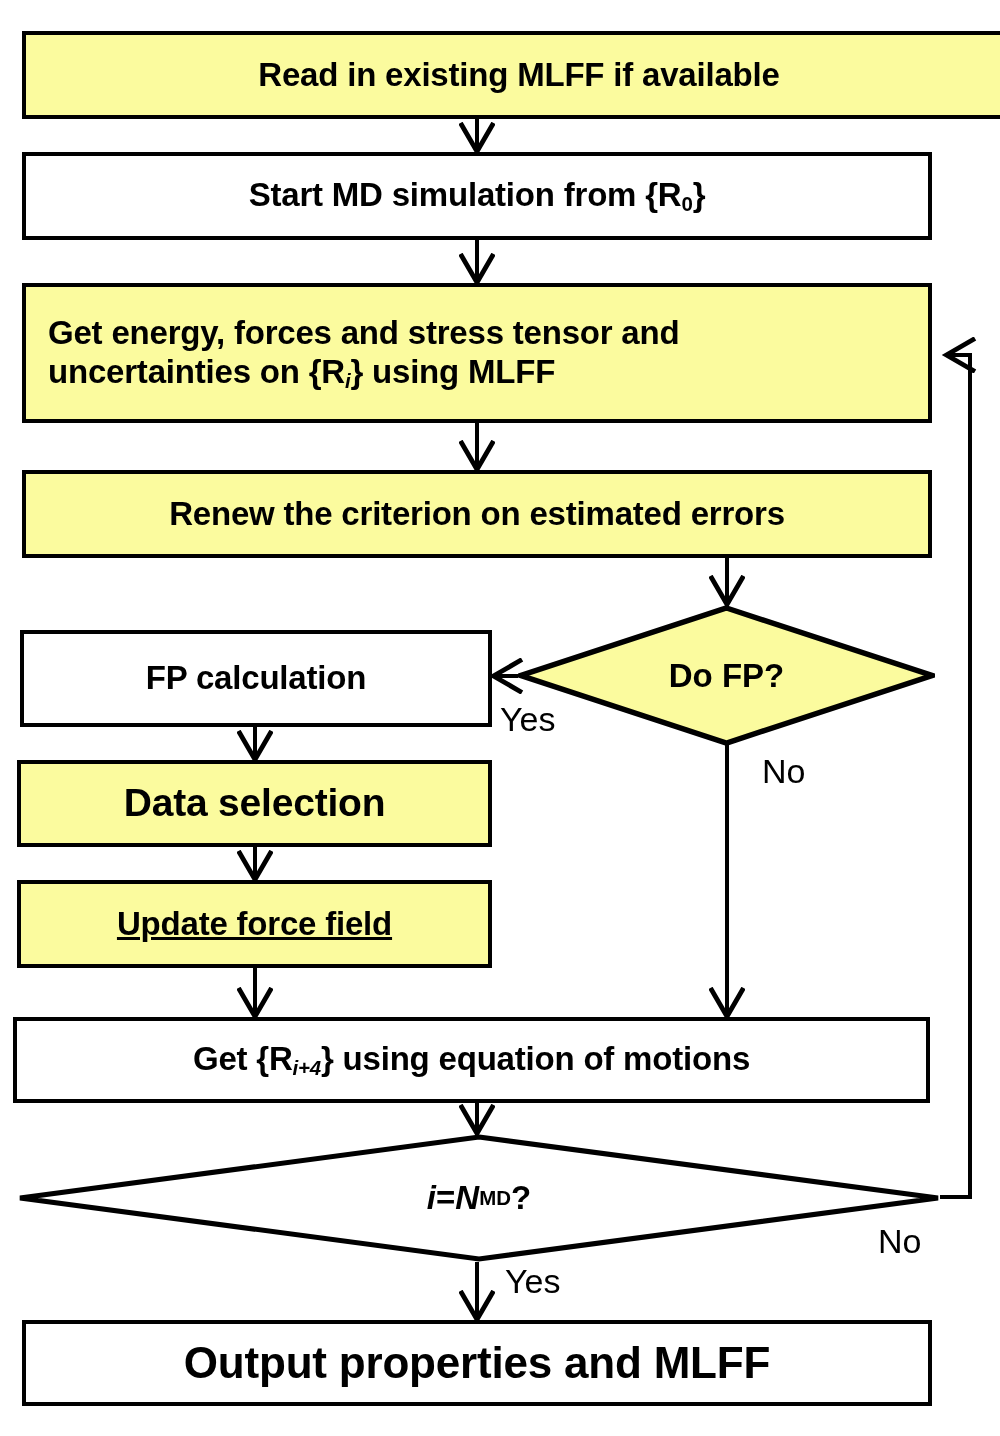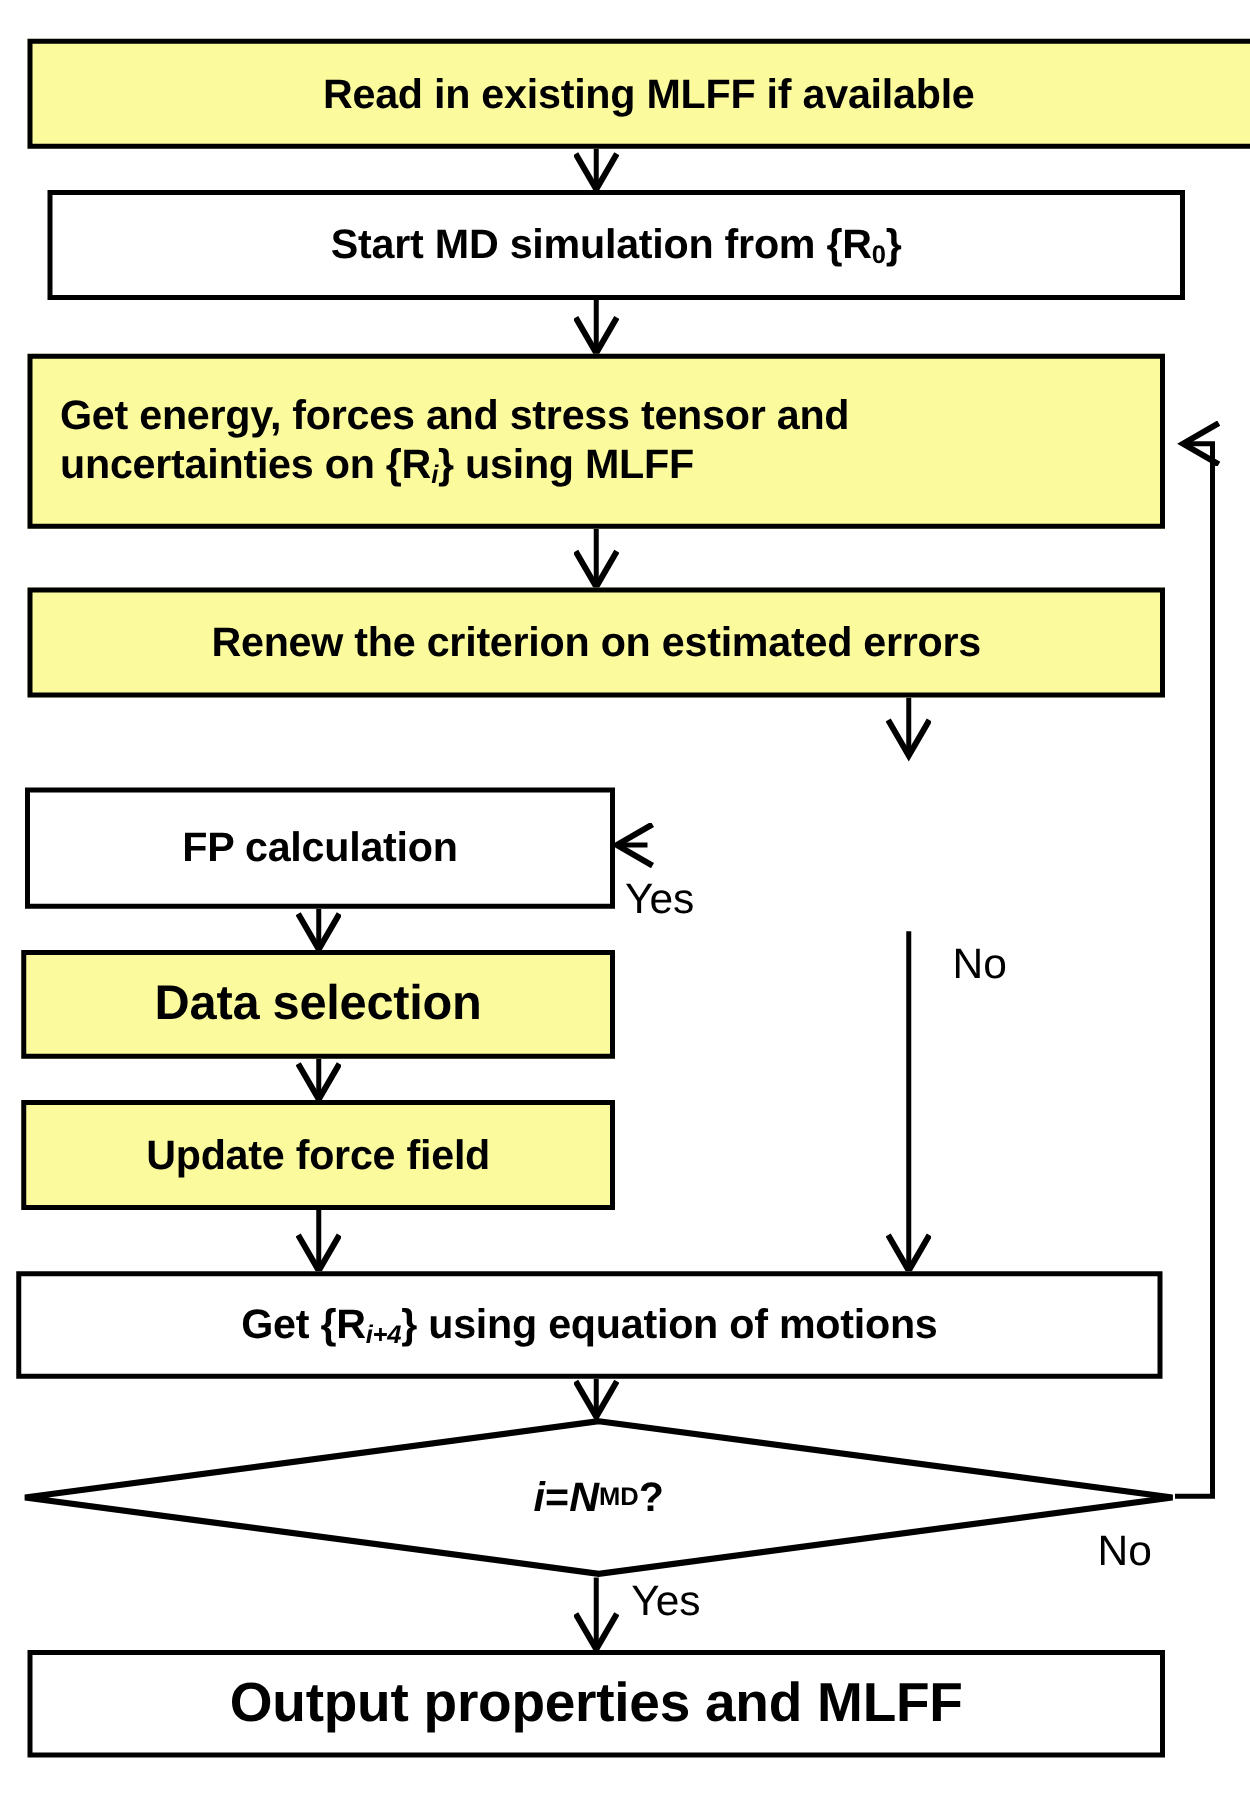--- a/index.html
+++ b/index.html
@@ -104,42 +104,48 @@
 
     <line x1="477" y1="1262" x2="477" y2="1318" stroke="#000" stroke-width="4" marker-end="url(#ah)"></line>
 
     <path d="M 940 1197 L 970 1197 L 970 355 L 948 355" fill="none" stroke="#000" stroke-width="4" marker-end="url(#ah)"></path>
   </svg>
 
   <div class="node yellow" style="left:22px; top:31px; width:994px; height:88px; font-size:33px;">
     <span class="node-label">Read in existing MLFF if available</span>
   </div>
 
-  <div class="node" style="left:22px; top:152px; width:910px; height:88px; font-size:33px;margin-left:16px;">
+  <div class="node" style="left:22px; top:152px; width:910px; height:88px; font-size:33px;">
     <span class="node-label"><span>Start MD simulation from {R</span><sub>0</sub><span>}</span></span>
   </div>
 
   <div class="node yellow" style="left:22px; top:470px; width:910px; height:88px; font-size:33px;">
     <span class="node-label">Renew the criterion on estimated errors</span>
   </div>
 
   <div class="node yellow" style="left:22px; top:283px; width:910px; height:140px; font-size:33px; justify-content:flex-start; padding-left:22px;">
     <span class="node-label" style="text-align:left; padding:0;"><span>Get energy, forces  and stress tensor and</span><br><span>uncertainties on {R</span><sub class="ital">i</sub><span>} using MLFF</span></span>
   </div>
 
+  <div class="diamond-wrap" style="left:518px; top:605px; width:417px; height:141px;">
+    <svg width="417" height="141" viewBox="0 0 417 141">
+      <polygon points="208.5,3 414,70.5 208.5,138 3,70.5" fill="#fbfb9e" stroke="#000" stroke-width="5.5" stroke-linejoin="miter"></polygon>
+    </svg>
+    <div class="diamond-text" style="font-size:33px;">Do FP?</div>
+  </div>
 
   <div class="node" style="left:20px; top:630px; width:472px; height:97px; font-size:33px;">
     <span class="node-label">FP calculation</span>
   </div>
 
   <div class="node yellow" style="left:17px; top:760px; width:475px; height:87px; font-size:39px;">
     <span class="node-label">Data selection</span>
   </div>
 
-  <div class="node yellow" style="left:17px; top:880px; width:475px; height:88px; font-size:33px;">
+  <div class="node yellow" style="left:17px; top:880px; width:475px; height:88px; font-size:33px;text-decoration:underline;">
     <span class="node-label">Update force field</span>
   </div>
 
   <div class="node" style="left:13px; top:1017px; width:917px; height:86px; font-size:33px;">
     <span class="node-label"><span>Get {R</span><sub class="ital">i+4</sub><span>} using equation of motions</span></span>
   </div>
 
   <div class="diamond-wrap" style="left:16px; top:1134px; width:926px; height:128px;">
     <svg width="926" height="128" viewBox="0 0 926 128">
       <polygon points="463,3 922,64 463,125 4,64" fill="#ffffff" stroke="#000" stroke-width="5" stroke-linejoin="miter"></polygon>

